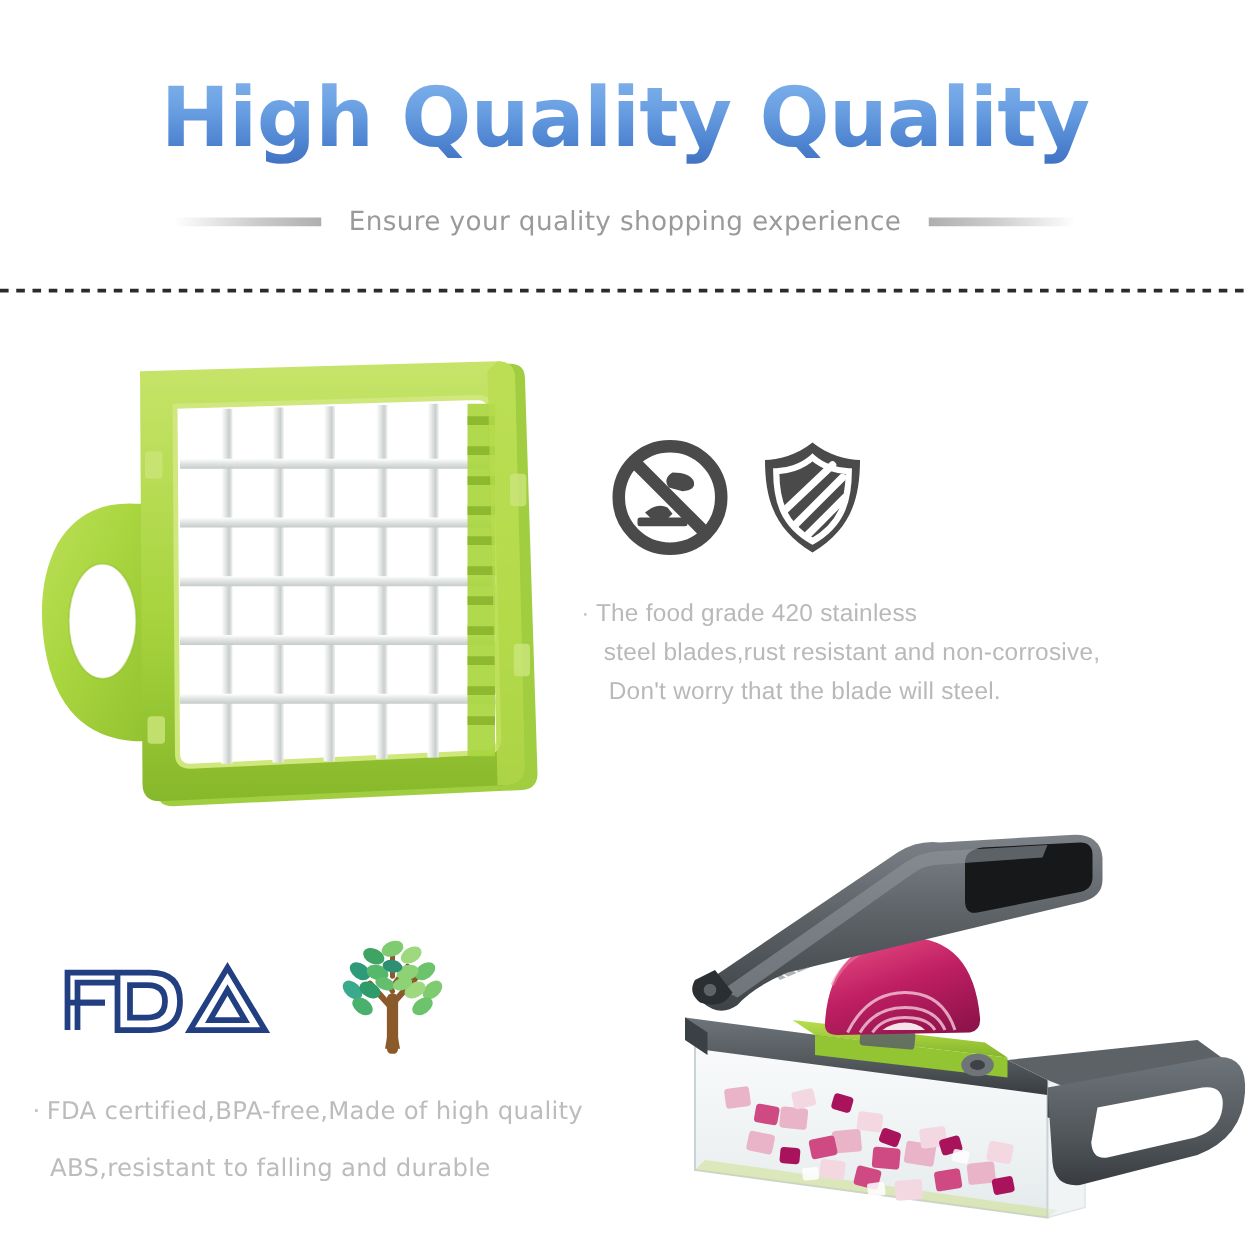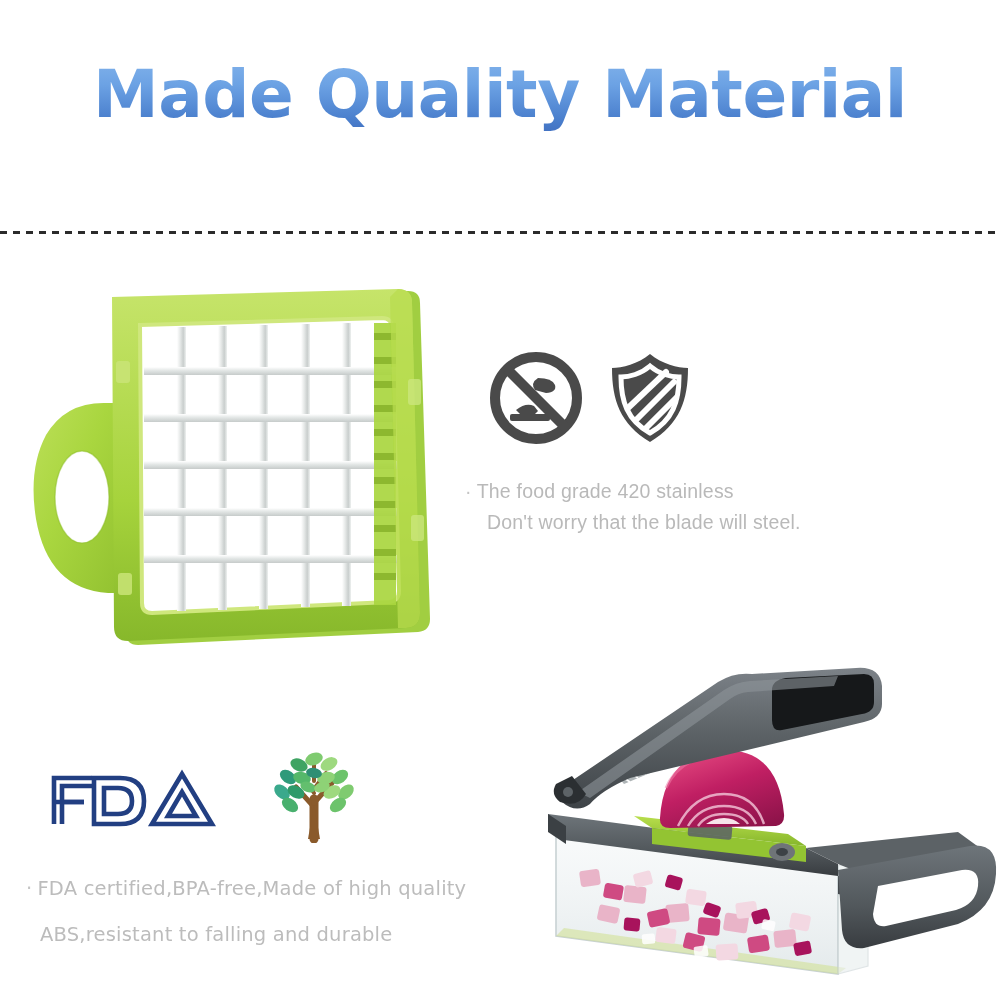--- a/index.html
+++ b/index.html
@@ -166,22 +166,27 @@
     height: 382px;
   }
   .chopper svg { display: block; width: 462px; height: 382px; }
 </style>
 </head>
 <body>
 
 <div class="page">
 
   <div class="header">
-    <div class="title">Made Quality Material</div>
-
+    <div class="title">High Quality Quality</div>
+
+    <div class="subtitle-row">
+      <span class="sub-rule left"></span>
+      <span class="subtitle">Ensure your quality shopping experience</span>
+      <span class="sub-rule right"></span>
+    </div>
   </div>
 
   <div class="divider"></div>
 
   <div class="blade-plate">
     <svg class="plate-svg" viewBox="0 0 430 400" xmlns="http://www.w3.org/2000/svg">
       <defs>
         <linearGradient id="grnA" x1="0" y1="0" x2="1" y2="1">
           <stop offset="0%" stop-color="#bcdf58"></stop>
           <stop offset="45%" stop-color="#a9d63f"></stop>
@@ -284,20 +289,21 @@
           <line x1="34" y1="72" x2="72" y2="34"></line>
           <line x1="44" y1="80" x2="74" y2="50"></line>
           <line x1="26" y1="60" x2="64" y2="24"></line>
         </g>
       </svg>
     </span>
   </div>
 
   <div class="feature-text">
     <div class="line l1"><span class="bullet-dot">·</span><span>The food grade 420 stainless</span></div>
+    <div class="line l2">steel blades,rust resistant and non-corrosive,</div>
     <div class="line l3">Don't worry that the blade will steel.</div>
   </div>
 
   <div class="cert-row">
 
     <span class="fda-logo">
       <svg viewBox="0 0 168 66" width="168" height="66" xmlns="http://www.w3.org/2000/svg">
         <g fill="none" stroke="#223f82" stroke-width="4.6" stroke-linejoin="miter">
 
           <path d="M6 62 L6 16 L44 16 M6 40 L36 40"></path>

